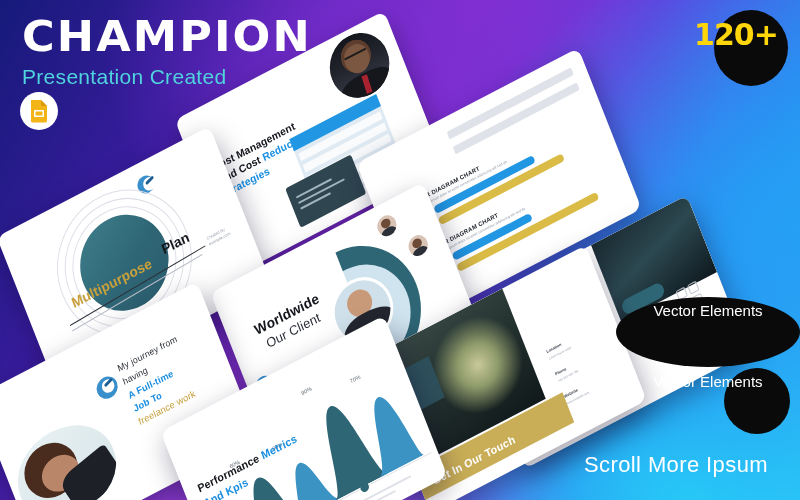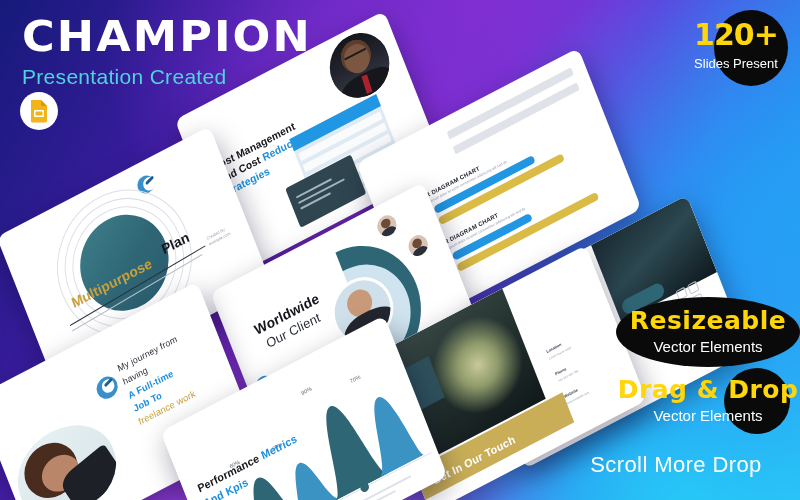--- a/index.html
+++ b/index.html
@@ -428,33 +428,30 @@
     <path d="M12 1 l6 6 h-6 Z" fill="#d99a0b"></path>
     <rect x="5" y="11" width="10" height="7" rx="1" fill="#ffffff"></rect>
     <rect x="6.5" y="12.5" width="7" height="4" rx="0.5" fill="#f2b417"></rect>
   </svg>
 </div>
 
 <div class="badge" id="badge-140">
   <div class="blob"></div>
   <div class="btxt">
     <div class="b1">120+</div>
-    <div class="b2">Slides Present</div>
   </div>
 </div>
 
 <div class="badge" id="badge-resize">
   <div class="blob"></div>
   <div class="btxt">
-    <div class="b1">Resizeable</div>
     <div class="b2">Vector Elements</div>
   </div>
 </div>
 
 <div class="badge" id="badge-drag">
   <div class="blob"></div>
   <div class="btxt">
-    <div class="b1">Drag &amp; Drop</div>
     <div class="b2">Vector Elements</div>
   </div>
 </div>
 
-<div class="scroll-more">Scroll More Drop</div>
+<div class="scroll-more">Scroll More Ipsum</div>
 
 </body></html>

